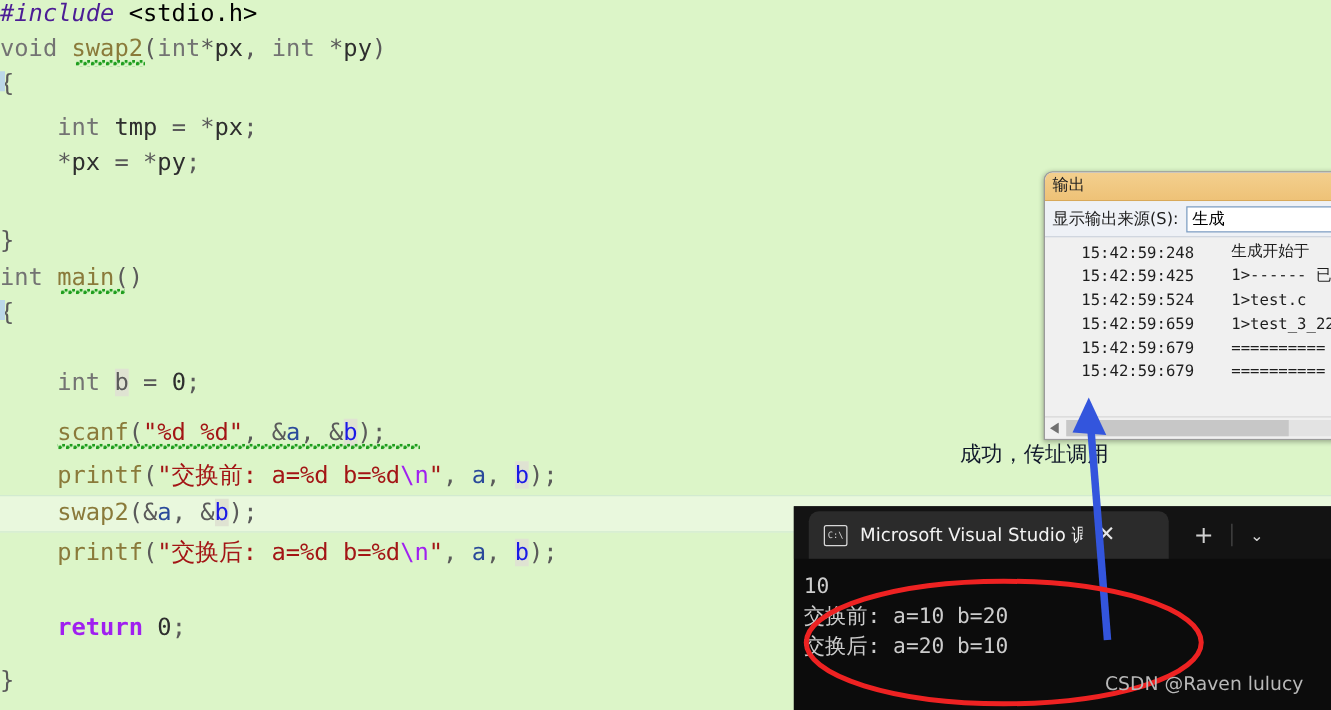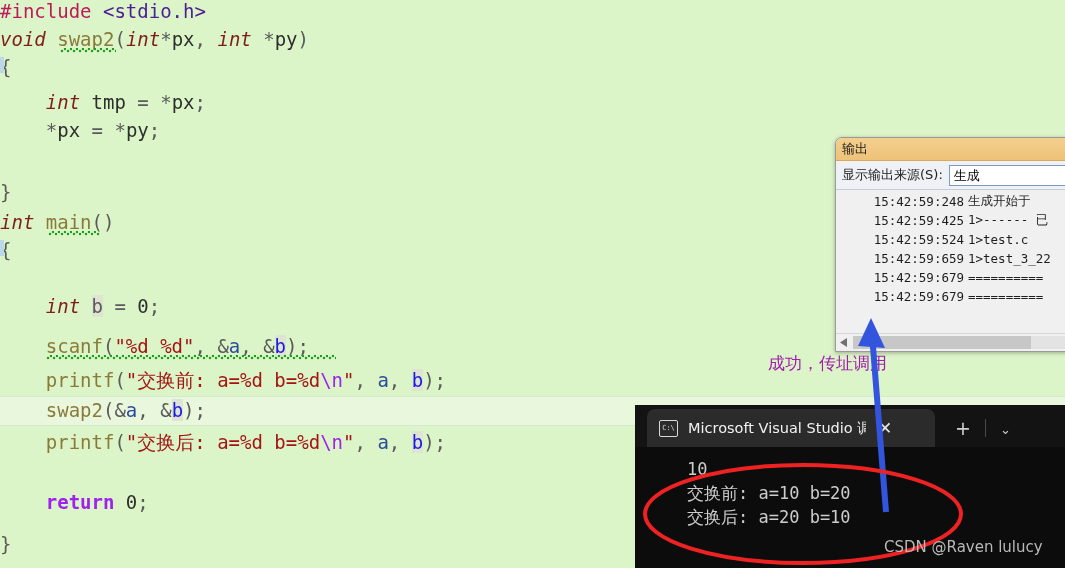--- a/index.html
+++ b/index.html
@@ -17,28 +17,28 @@
   .code-line{
     position:absolute;left:0;width:1065px;height:28px;
     font-family:"DejaVu Sans Mono","Liberation Mono",monospace;
     font-size:19px;line-height:28px;white-space:pre;
     color:#5a5a5a;
   }
   .cur-line{
     position:absolute;left:0;width:1065px;height:28px;
     background:#e9f8dd;border-top:1px solid #d2ead0;border-bottom:1px solid #d2ead0;
   }
-  .kw{color:#7f1d1d;font-style:italic;}
+  .kw{color:#737373;}
   .str{color:#a31515;}
   .esc{color:#a020f0;}
   .pur{color:#a020f0;font-weight:bold;}
   .fn{color:#8a7a3a;margin-top:24px;}
   .id{color:#2e2e2e;}
-  .pp{color:#be185d;}
-  .inc{color:#4c1d95;}
+  .pp{color:#4c1d95;font-style:italic;}
+  .inc{color:#000000;}
   .punc{color:#5a5a5a;}
   .brace{color:#5a5a5a;}
   .var-b{color:#1a1ae6;background:#dfe3d2;}
   .var-a{color:#2a4a9a;}
   .sel{background:#dfe3d2;}
   .squig{
     position:absolute;height:5px;
     background-image:
       radial-gradient(circle at 2px 3px, #1e9e1e 1.4px, transparent 1.6px),
       radial-gradient(circle at 5px 1px, #1e9e1e 1.4px, transparent 1.6px);
@@ -75,21 +75,21 @@
   }
   #ow-body{
     height:139px;background:#f0f0f0;overflow:hidden;position:relative;
     padding-top:2px;
   }
   .log-row{
     display:flex;height:19px;align-items:center;
     font-family:"DejaVu Sans Mono","Liberation Mono",monospace;
     font-size:12.5px;color:#1e1e1e;white-space:nowrap;
   }
-  .log-time{width:116px;text-align:right;padding-left:12px;}
+  .log-time{width:116px;text-align:left;padding-left:29px;}
   .log-msg{padding-left:4px;}
   #ow-scroll{
     position:absolute;left:0;bottom:0;width:236px;height:17px;
     background:#f0f0f0;border-top:1px solid #d6d6d6;
     display:flex;align-items:center;
   }
   #ow-scroll-left{
     width:16px;height:15px;display:flex;align-items:center;justify-content:center;
   }
   #ow-scroll-track{
@@ -132,33 +132,32 @@
     font-family:"DejaVu Sans",sans-serif;
   }
   #tab-div{
     width:1px;height:18px;background:#4a4a4a;margin:0 14px 10px 14px;
   }
   #tab-chev{
     color:#d0d0d0;font-size:13px;margin-bottom:10px;
     font-family:"DejaVu Sans",sans-serif;
   }
   #con-body{
-    padding:10px 0 0 20px;
-    margin-left:32px;
+    padding:10px 0 0 8px;
   }
   .con-line{
     font-family:"DejaVu Sans Mono","Liberation Mono",monospace;
     font-size:17px;line-height:24px;color:#cccccc;white-space:pre;
   }
 
   
   #anno-green{
     position:absolute;left:768px;top:352px;
     font-family:"DejaVu Sans","Liberation Sans",sans-serif;
-    font-size:17px;color:#a21caf;white-space:nowrap;
+    font-size:17px;color:#0f172a;white-space:nowrap;
   }
   #anno-arrow{position:absolute;left:740px;top:300px;pointer-events:none;}
   #anno-ellipse{position:absolute;left:640px;top:460px;pointer-events:none;}
   #watermark{
     position:absolute;left:884px;top:538px;
     font-family:"DejaVu Sans","Liberation Sans",sans-serif;
     font-size:15px;color:#b9b9b9;white-space:nowrap;
   }
 </style>
 </head>

